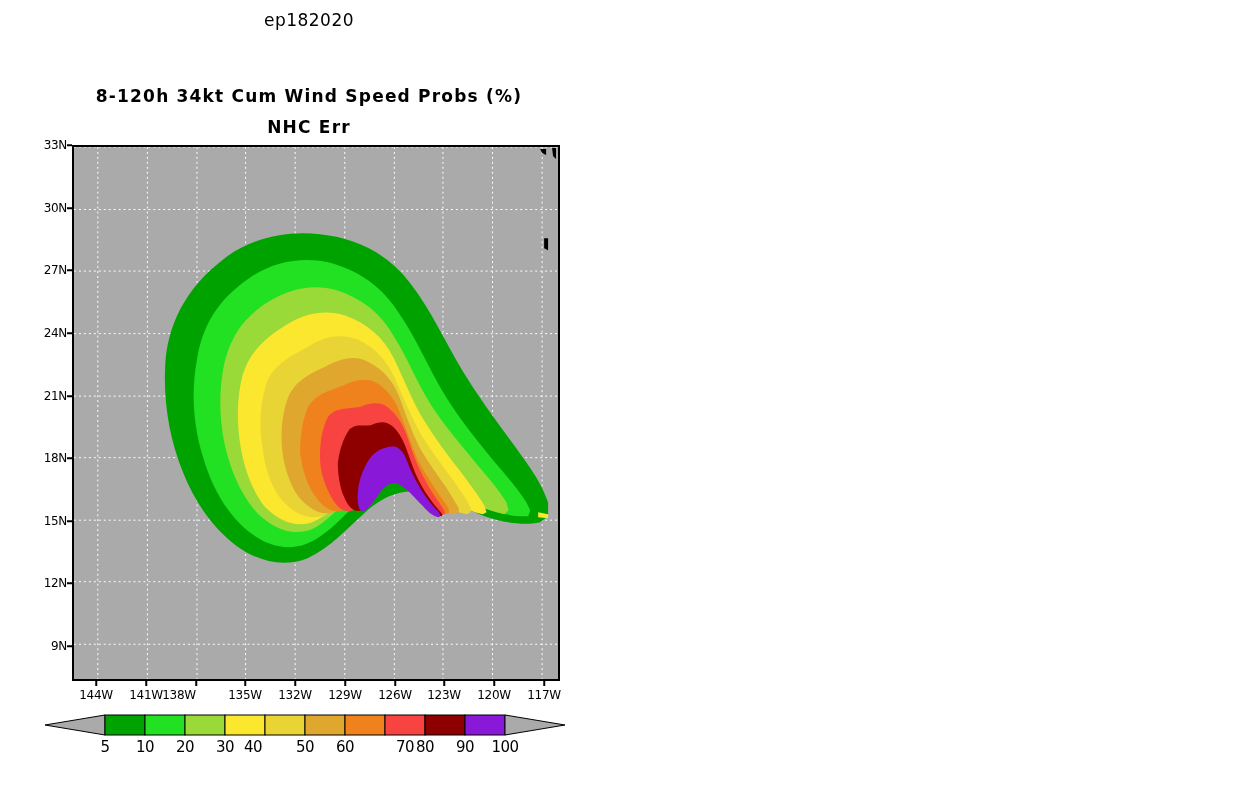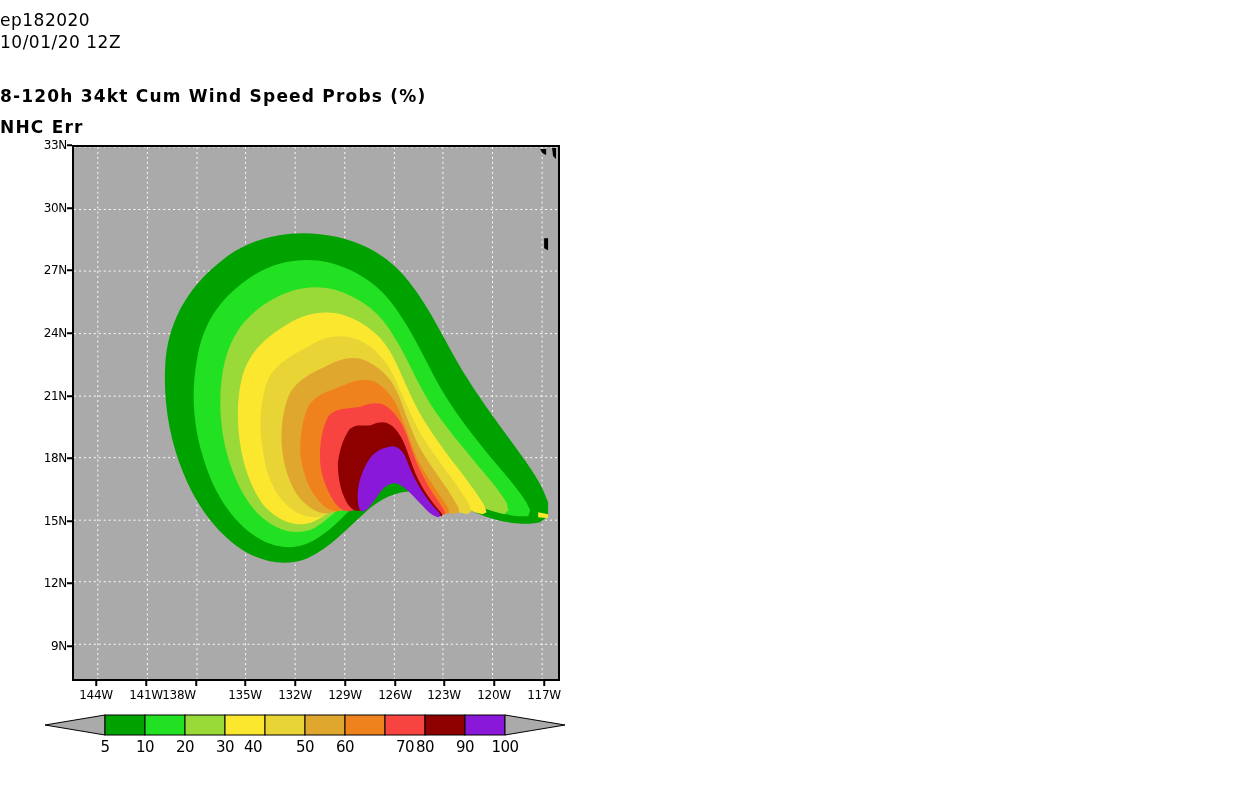--- a/index.html
+++ b/index.html
@@ -20,21 +20,21 @@
     width: 618px;
     height: 800px;
   }
   #panel-left  { left: 0; }
   #panel-right { left: 618px; }
 
   .titleblock {
     position: absolute;
     left: 0;
     width: 618px;
-    text-align: left;
+    text-align: center;
     color: #000;
   }
   .t-storm   { top: 10px;  font-size: 17px; letter-spacing: 0.5px; }
   .t-date    { top: 32px;  font-size: 17px; letter-spacing: 0.5px; }
   .t-main    { top: 86px;  font-size: 17px; font-weight: bold; letter-spacing: 1.2px; }
   .t-sub     { top: 117px; font-size: 17px; font-weight: bold; letter-spacing: 1.2px; }
 
   .plotwrap {
     position: absolute;
     left: 72px;
@@ -120,21 +120,20 @@
     letter-spacing: -0.5px;
     white-space: nowrap;
   }
 </style>
 </head>
 <body>
 
 <div class="panel" id="panel-left">
 
   <div class="titleblock t-storm">ep182020</div>
-  <div class="titleblock t-date">10/01/20 12Z</div>
   <div class="titleblock t-main">8-120h 34kt Cum Wind Speed Probs (%)</div>
   <div class="titleblock t-sub">NHC Err</div>
 
   <div class="plotwrap">
     <div class="plotbox gray">
       <svg class="plotsvg" viewBox="0 0 488 536" preserveAspectRatio="none">
         <defs>
           <clipPath id="clipL">
               <rect x="0" y="0" width="488" height="536"></rect>
             </clipPath>

